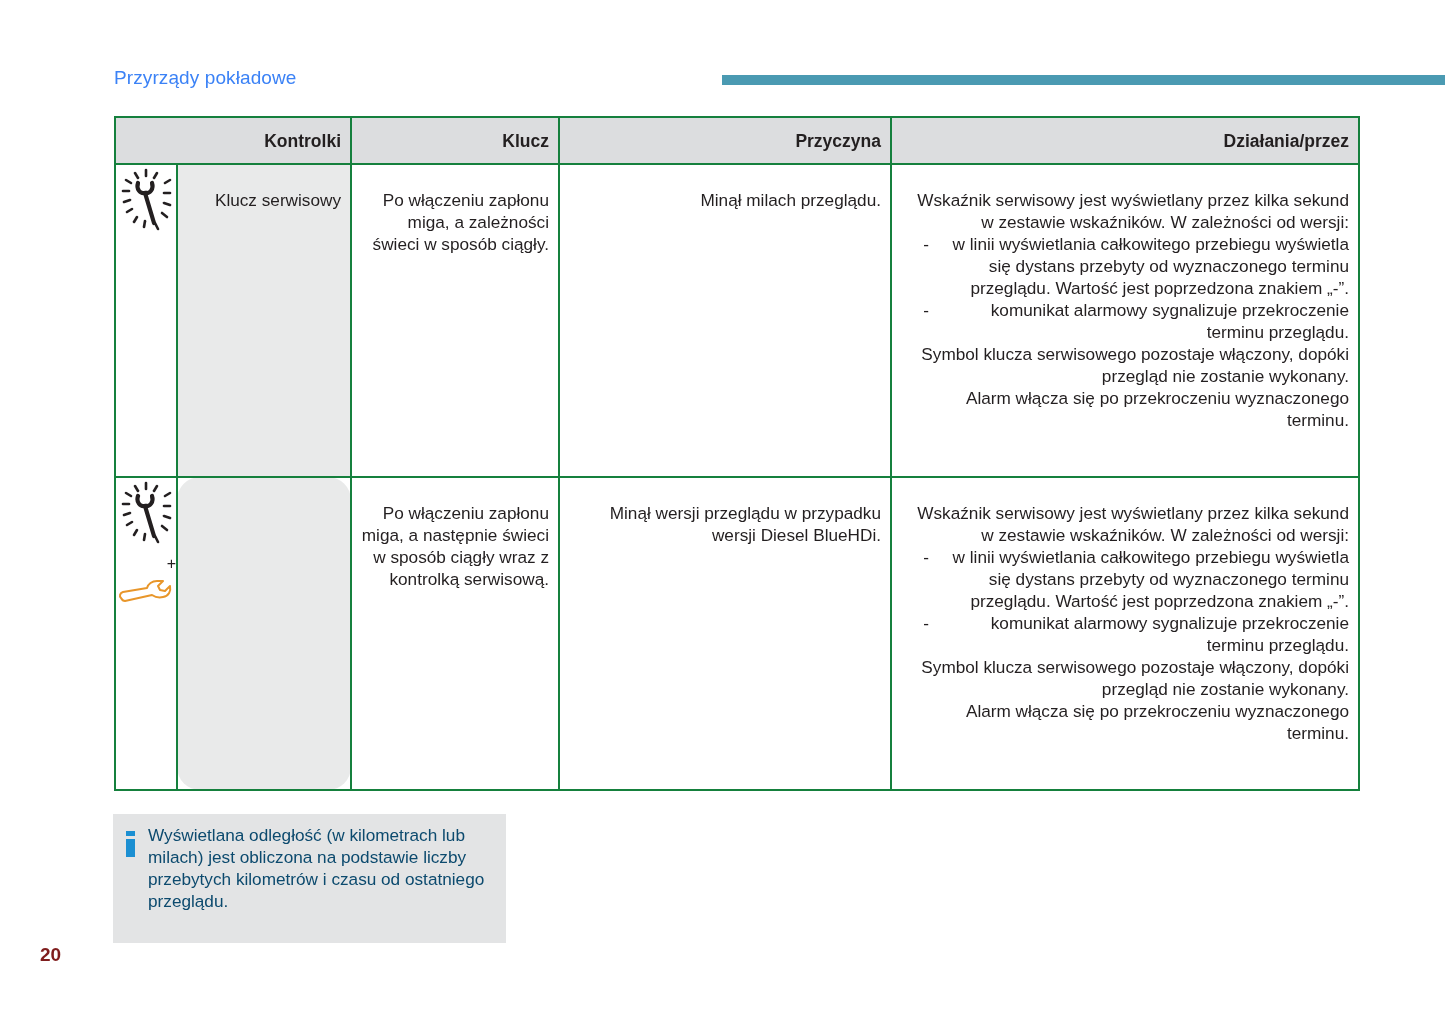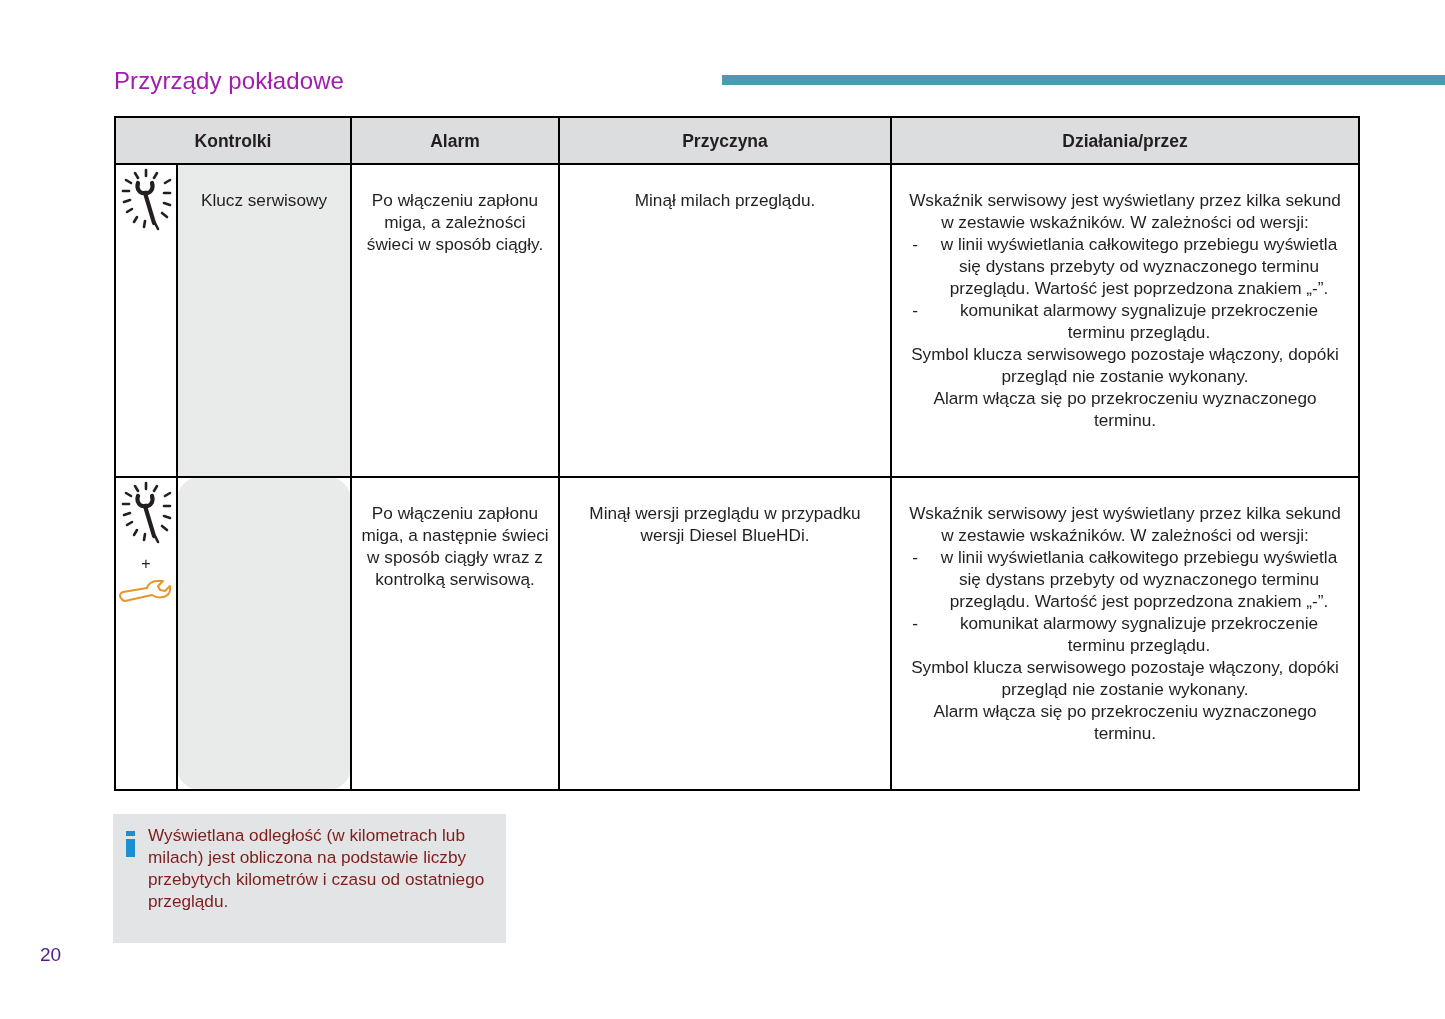--- a/index.html
+++ b/index.html
@@ -1,31 +1,31 @@
 <!DOCTYPE html>
 <html><head>
 <meta charset="utf-8">
 <style>
   html, body { margin: 0; padding: 0; }
   body {
     width: 1445px; height: 1019px; background: #ffffff; position: relative; overflow: hidden;
     font-family: "Liberation Sans", sans-serif; color: #231f20;
   }
   .section-title {
-    position: absolute; left: 114px; top: 67px; font-size: 24px; color: #a21caf; letter-spacing: 0.1px;
+    position: absolute; left: 114px; top: 67px; font-size: 19px; color: #3b82f6; letter-spacing: 0.1px;
   }
   .accent-bar {
     position: absolute; left: 722px; top: 75px; width: 723px; height: 10px; background: #4a9ab2;
   }
   table.warn {
     position: absolute; left: 114px; top: 116px; width: 1246px;
     border-collapse: collapse; font-size: 17.2px; line-height: 22px;
   }
   table.warn th, table.warn td {
-    border: 2px solid #000000; vertical-align: top; text-align: center; padding: 0; margin-left: 12px;
+    border: 2px solid #15803d; vertical-align: top; text-align: right; padding: 0; margin-left: 12px;
   }
   table.warn th {
     background: #dcdddf; font-weight: bold; height: 45px; padding: 0 9px; vertical-align: middle;
     font-size: 17.5px;
   }
   table.warn td { padding: 24px 9px 0 9px; }
   td.icon-cell { width: 50px; padding: 2px 0 0 0 !important; text-align: center; }
   td.name-cell { background: #e9eaea; width: 154px; }
   td.stan-cell { width: 188px; }
   td.przyczyna-cell { width: 312px; }
@@ -37,37 +37,37 @@
   .plus { display: block; font-size: 16px; line-height: 20px; margin-top: 4px; }
   .info-box {
     position: absolute; left: 113px; top: 814px; width: 393px; height: 129px; background: #e3e4e5;
   }
   .info-icon {
     position: absolute; left: 13px; top: 17px; width: 9px; height: 26px;
   }
   .info-icon .dot { position: absolute; left: 0; top: 0; width: 9px; height: 5px; background: #1b8fd2; }
   .info-icon .stem { position: absolute; left: 0; top: 8px; width: 9px; height: 18px; background: #1b8fd2; }
   .info-text {
-    position: absolute; left: 35px; top: 10px; width: 350px; font-size: 17.2px; line-height: 22px; color: #7f1d1d;
+    position: absolute; left: 35px; top: 10px; width: 350px; font-size: 17.2px; line-height: 22px; color: #0c4a6e;
   }
   .page-number {
-    position: absolute; left: 40px; top: 944px; font-size: 19px; font-weight: normal; color: #4c1d95;
+    position: absolute; left: 40px; top: 944px; font-size: 19px; font-weight: bold; color: #7f1d1d;
   }
 </style>
 </head>
 <body>
 
 <div class="section-title">Przyrządy pokładowe</div>
 <div class="accent-bar"></div>
 
 <table class="warn">
   <thead>
     <tr>
       <th colspan="2">Kontrolki</th>
-      <th>Alarm</th>
+      <th>Klucz</th>
       <th>Przyczyna</th>
       <th>Działania/przez</th>
     </tr>
   </thead>
   <tbody>
     <tr class="row1">
       <td class="icon-cell">
         <svg class="icon-wrap" width="60" height="70" viewBox="0 0 60 70">
           <g stroke="#231f20" stroke-width="2.6" stroke-linecap="round" fill="none">
             <line x1="30" y1="3" x2="30" y2="9"></line>

